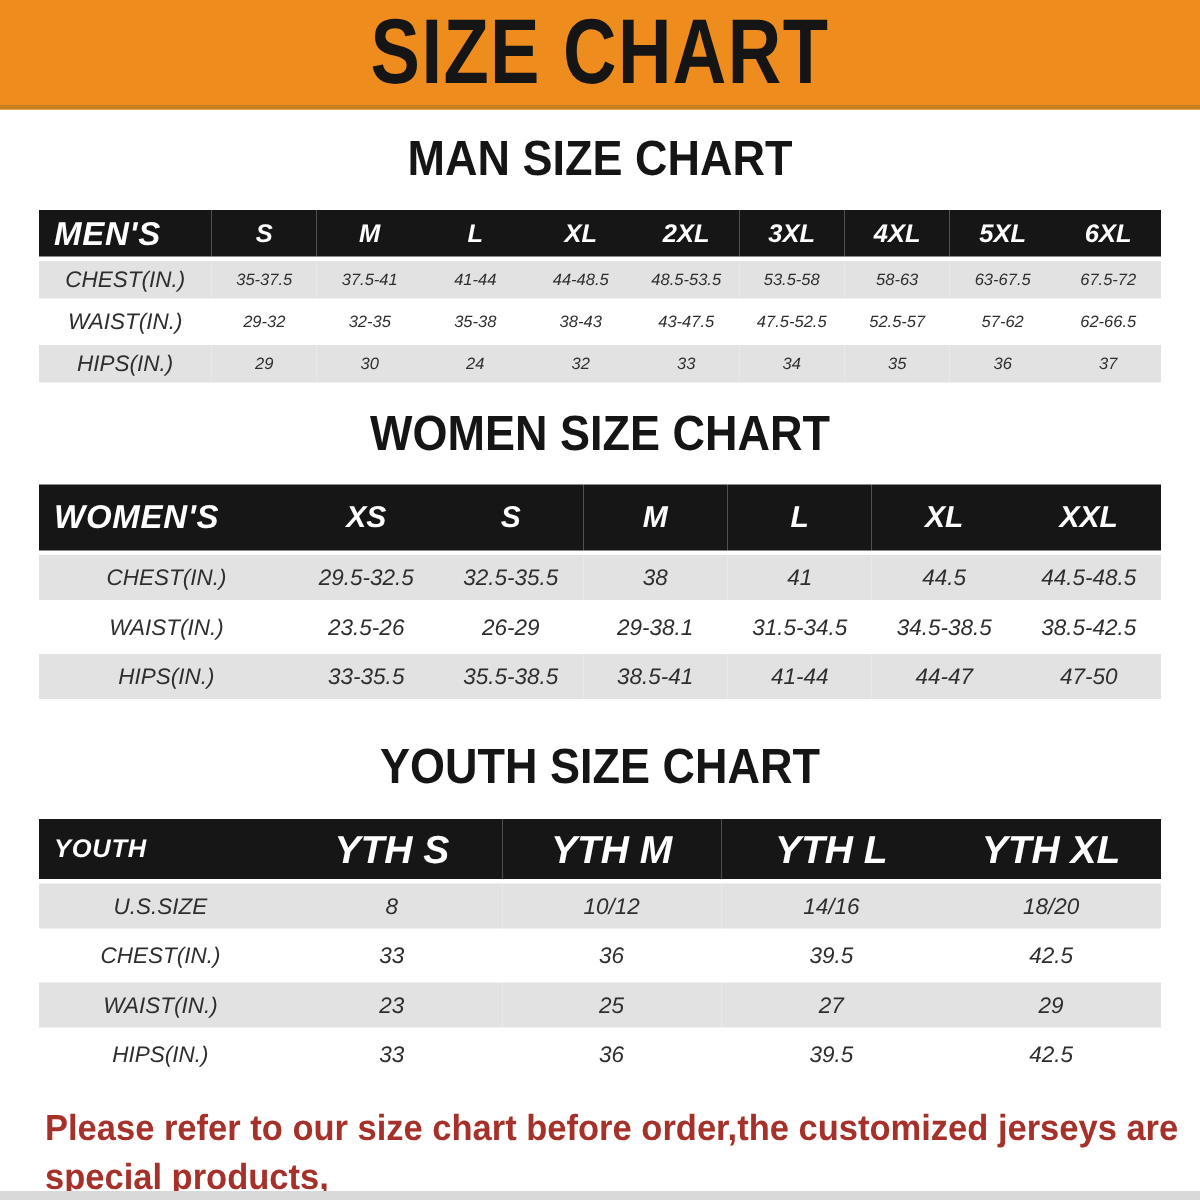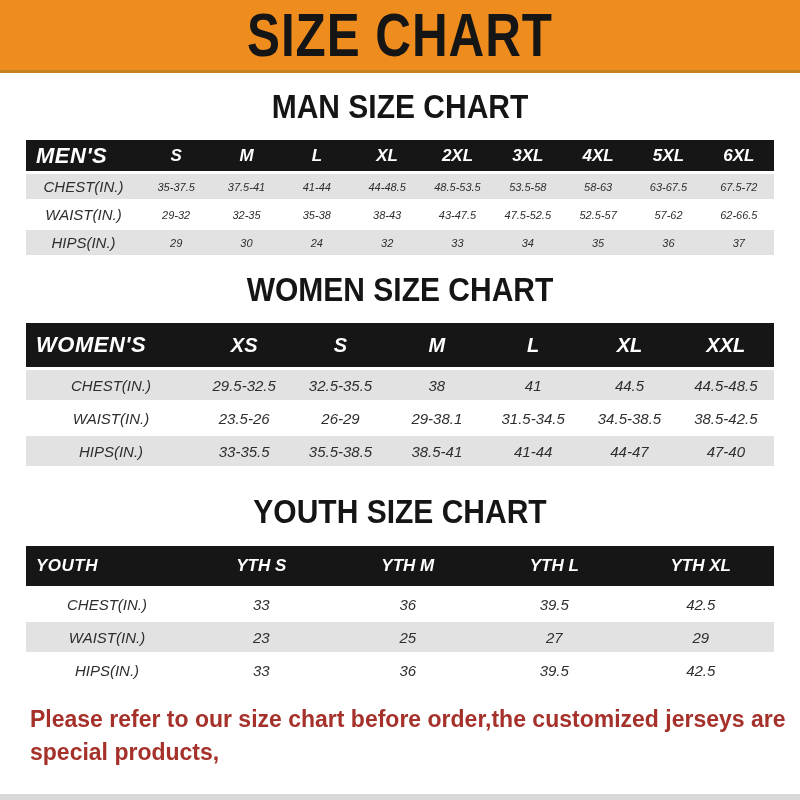--- a/index.html
+++ b/index.html
@@ -73,21 +73,21 @@
   table.size-table td.row-label { font-size: 15px; }
 
   .men-table thead th   { height: 31px; font-size: 17px; }
   .men-table th.tbl-label   { width: 105px; font-size: 22px; }
   .men-table tbody td   { height: 25px; font-size: 11px; }
 
   .women-table thead th { height: 44px; font-size: 20px; }
   .women-table th.tbl-label { width: 160px; font-size: 22px; }
   .women-table tbody td { height: 30px; }
 
-  .youth-table thead th { height: 40px; font-size: 17px; }
+  .youth-table thead th { height: 40px; font-size: 26px; }
   .youth-table th.tbl-label { width: 152px; font-size: 17px; }
   .youth-table tbody td { height: 30px; }
 
   
   .footer-note {
     margin: 15px 0 0 30px;
     color: #a5312a;
     font-size: 23px;
     line-height: 31px;
     font-weight: bold;
@@ -199,39 +199,46 @@
           <td>34.5-38.5</td>
           <td>38.5-42.5</td>
         </tr>
         <tr class="shade">
           <td class="row-label">HIPS(IN.)</td>
           <td>33-35.5</td>
           <td>35.5-38.5</td>
           <td>38.5-41</td>
           <td>41-44</td>
           <td>44-47</td>
-          <td>47-40</td>
+          <td>47-50</td>
         </tr>
       </tbody>
     </table>
 </div>
 
 <div class="section">
   <h2 class="section-heading heading-youth">YOUTH SIZE CHART</h2>
   <table class="size-table youth-table">
       <thead>
         <tr>
           <th class="tbl-label">YOUTH</th>
           <th>YTH S</th>
           <th>YTH M</th>
           <th>YTH L</th>
           <th>YTH XL</th>
         </tr>
       </thead>
       <tbody>
+        <tr class="shade">
+          <td class="row-label">U.S.SIZE</td>
+          <td>8</td>
+          <td>10/12</td>
+          <td>14/16</td>
+          <td>18/20</td>
+        </tr>
         <tr class="plain">
           <td class="row-label">CHEST(IN.)</td>
           <td>33</td>
           <td>36</td>
           <td>39.5</td>
           <td>42.5</td>
         </tr>
         <tr class="shade">
           <td class="row-label">WAIST(IN.)</td>
           <td>23</td>

